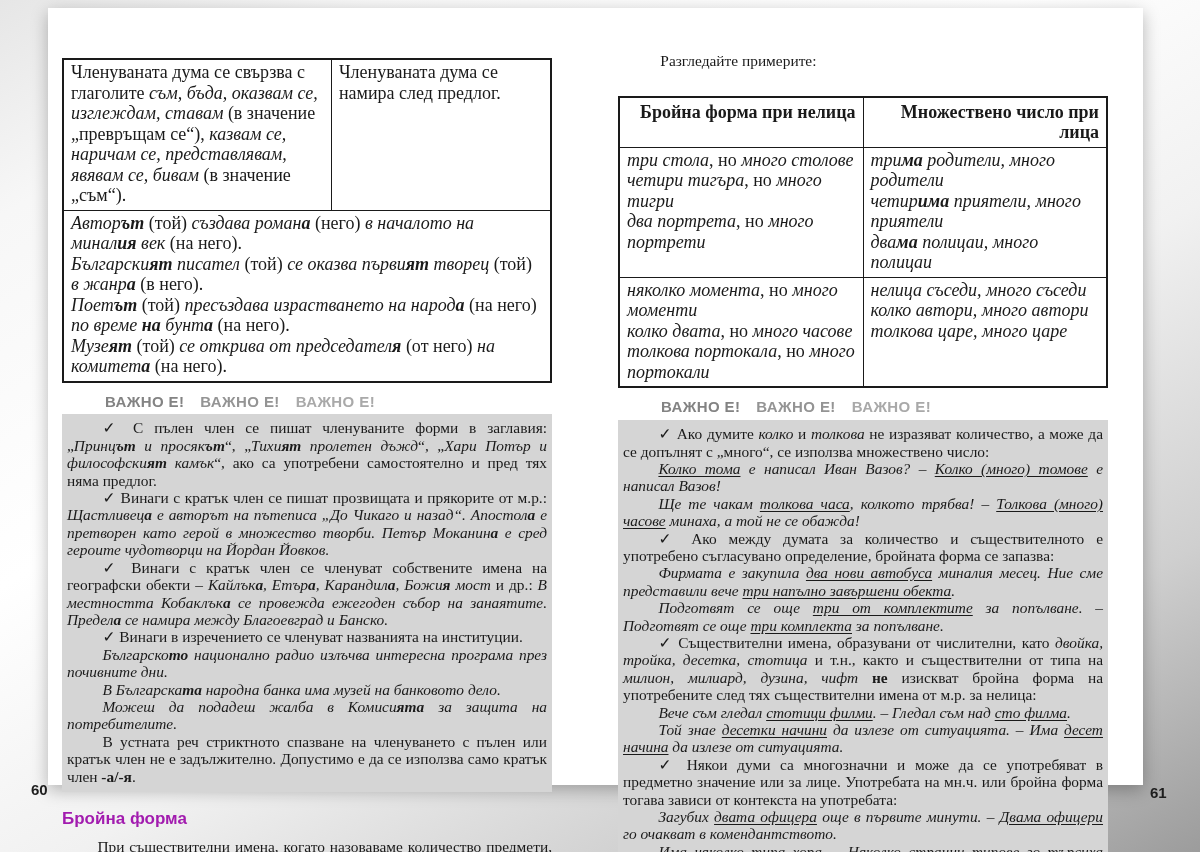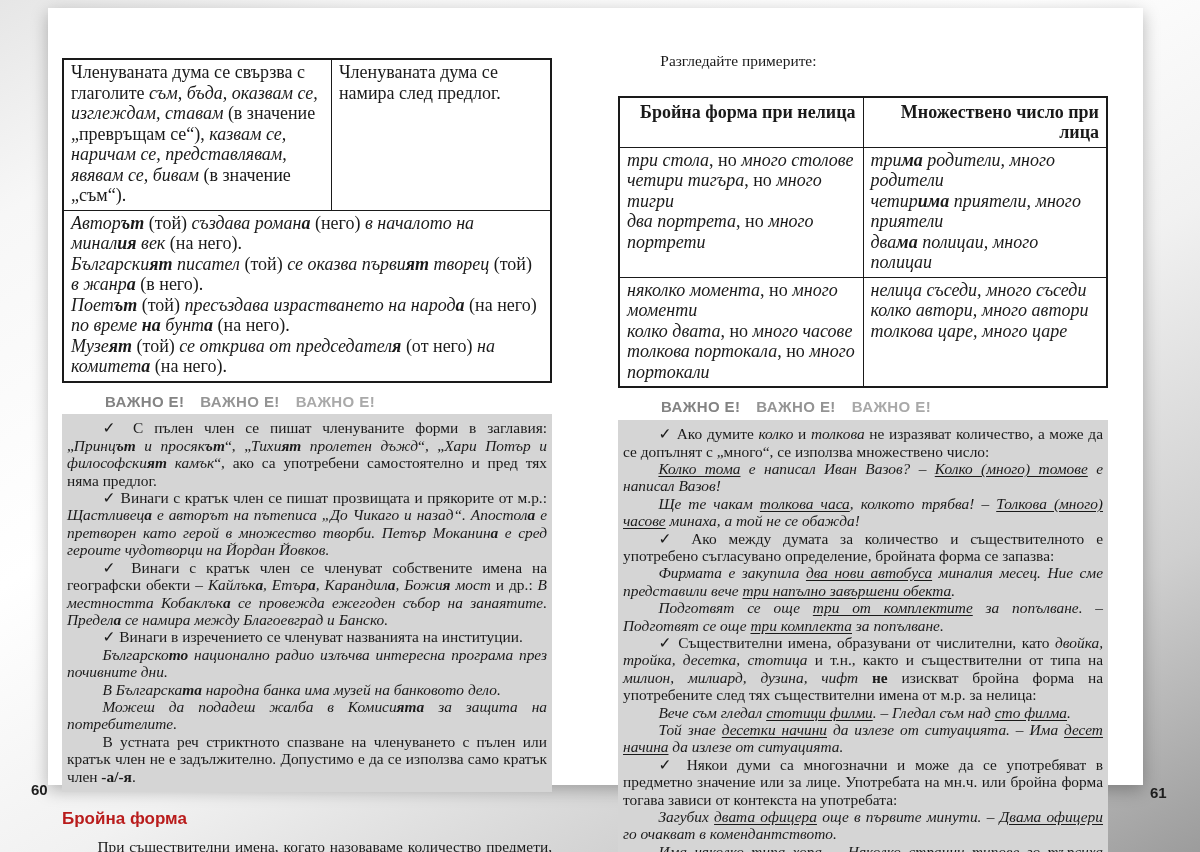--- a/index.html
+++ b/index.html
@@ -35,21 +35,21 @@
   .vz:nth-child(1){color:var(--vz1,#838383);}
   .vz:nth-child(2){color:var(--vz2,#949494);}
   .vz:nth-child(3){color:var(--vz3,#a9a9a9);}
 
   
   .graybox{background:var(--box-bg,#d5d5d5);padding:5px 5px 7px 5px;box-sizing:border-box;width:100%;}
   .bp{margin:0;text-indent:2.3em;text-align:justify;line-height:1.13;}
 
   
   h2.sect{font-family:"Liberation Sans",sans-serif;font-size:17px;font-weight:bold;
-          margin:17px 0 9px 0;color:#b91c1c;}
+          margin:17px 0 9px 0;color:#a21caf;}
   .sectbody .bp{line-height:1.18;}
 
   .intro{margin:0 0 26px 0;text-indent:2.75em;}
 
   .pageno{position:absolute;font-family:"Liberation Sans",sans-serif;
           font-weight:bold;font-size:15px;color:#1d1d1d;}
   .pn-left{left:31px;top:781px;}
   .pn-right{left:1150px;top:784px;}
 
   u{text-underline-offset:2px;}

